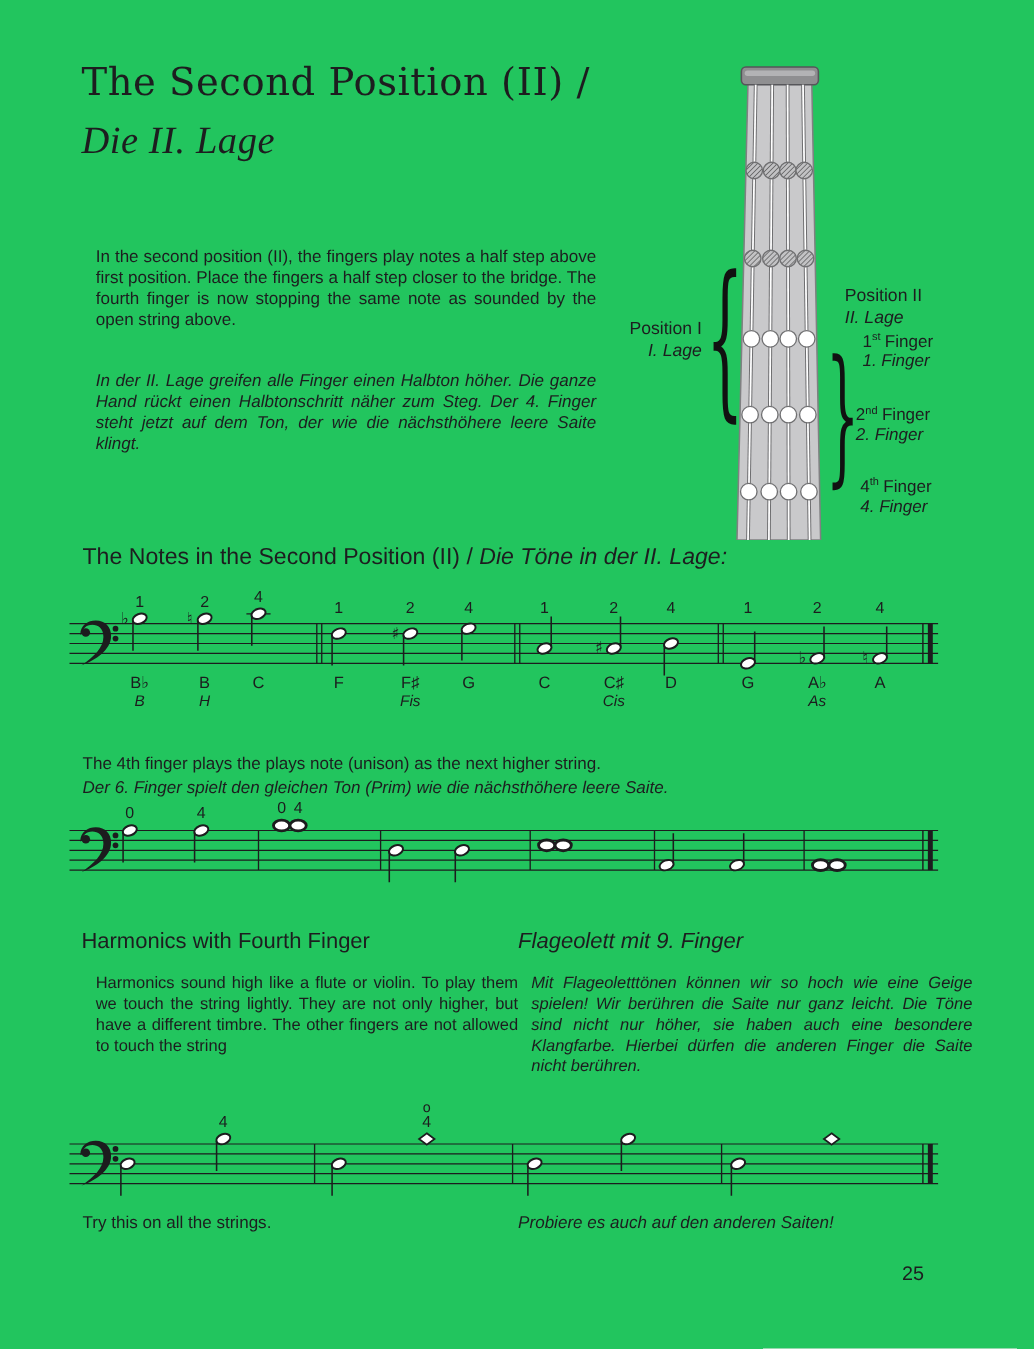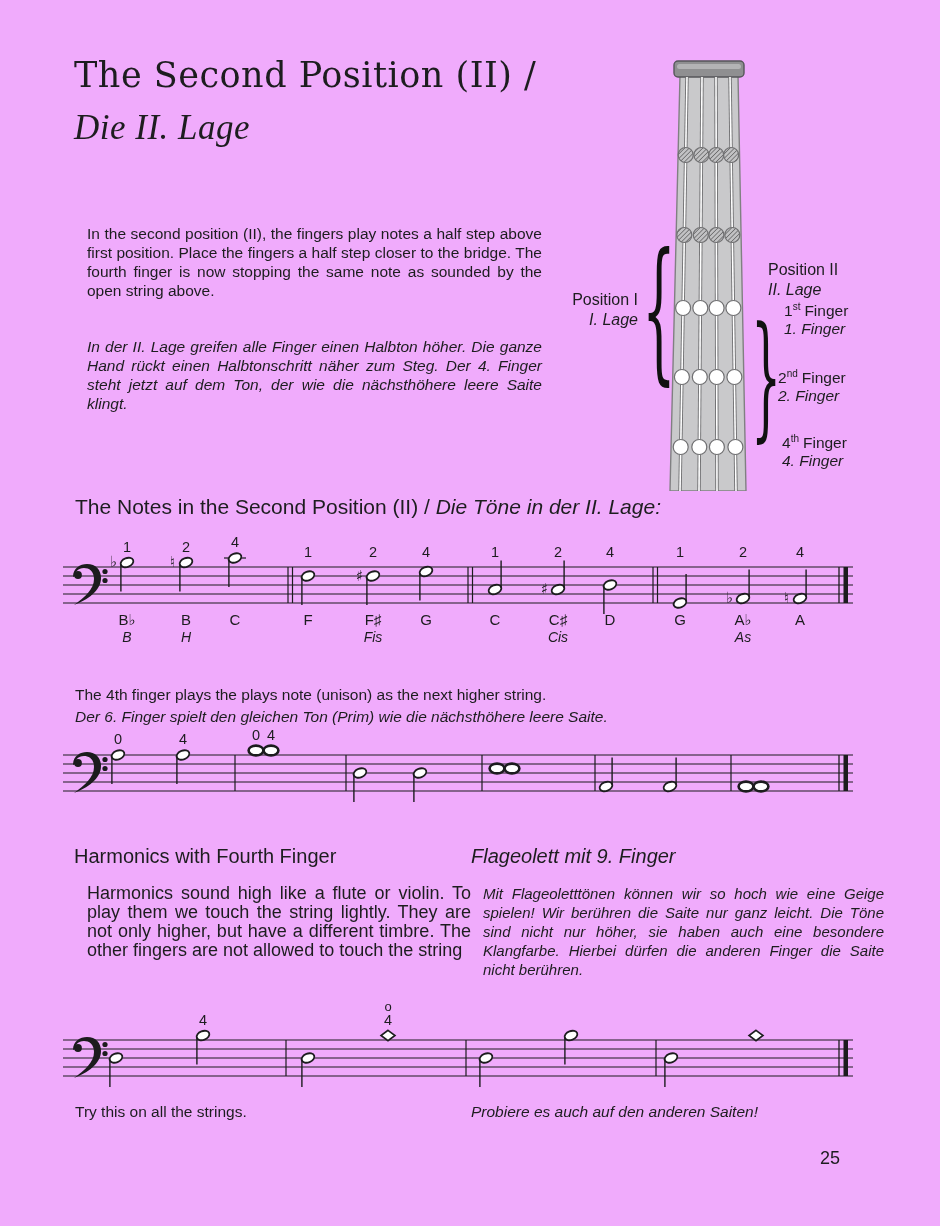--- a/index.html
+++ b/index.html
@@ -1,16 +1,16 @@
 <!DOCTYPE html>
 <html><head>
 <meta charset="utf-8">
 <style>
   html,body{margin:0;padding:0;background:#e8e8e8;}
-  .page{position:relative;width:940px;height:1226px;background:#f0abfc;overflow:hidden;
+  .page{position:relative;width:940px;height:1226px;background:#22c55e;overflow:hidden;
         font-family:"Liberation Sans",sans-serif;color:#1d1d1f;}
   .abs{position:absolute;}
   .title1{font-family:"DejaVu Serif",serif;font-size:35px;letter-spacing:.5px;}
   .title2{font-family:Liberation Serif, serif;font-size:35px;font-style:italic;letter-spacing:.5px;}
   .para{font-size:15.5px;line-height:19px;text-align:justify;margin-left:12px;}
   .it{font-style:italic;}
   .sect-head{font-size:21px;}
   .harm-head{font-size:20px;}
   .small-lbl{font-size:16px;line-height:20px;}
   .finger-lbl{font-size:15.5px;line-height:17.5px;}
@@ -232,21 +232,21 @@
       <line x1="613.1" y1="56" x2="613.1" y2="28.5" stroke="#1c1c1e" stroke-width="1.4"></line>
       <line x1="668" y1="26" x2="668" y2="62" stroke="#1c1c1e" stroke-width="1.2"></line>
       <ellipse cx="683" cy="57.5" rx="7.4" ry="4.9" fill="#fff" stroke="#1c1c1e" stroke-width="2.6"></ellipse>
       <ellipse cx="698" cy="57.5" rx="7.4" ry="4.9" fill="#fff" stroke="#1c1c1e" stroke-width="2.6"></ellipse>
       <line x1="776" y1="26" x2="776" y2="62" stroke="#1c1c1e" stroke-width="1.3"></line>
       <rect x="780.5" y="26" width="4.5" height="36" fill="#1c1c1e"></rect>
     </svg>
 
   <div class="abs harm-head" style="left:74px;top:845px;">Harmonics with Fourth Finger</div>
   <div class="abs harm-head it" style="left:471px;top:845px;">Flageolett mit 9. Finger</div>
-  <div class="abs para" style="left:75px;top:884px;width:384px;font-size:18px;">Harmonics sound high like a flute or violin. To play them we touch the string lightly. They are not only higher, but have a different timbre. The other fingers are not allowed to touch the string</div>
+  <div class="abs para" style="left:75px;top:884px;width:384px;font-size:15px;">Harmonics sound high like a flute or violin. To play them we touch the string lightly. They are not only higher, but have a different timbre. The other fingers are not allowed to touch the string</div>
   <div class="abs para it" style="left:471px;top:884px;width:401px;font-size:15px;">Mit Flageoletttönen können wir so hoch wie eine Geige spielen! Wir berühren die Saite nur ganz leicht. Die Töne sind nicht nur höher, sie haben auch eine besondere Klangfarbe. Hierbei dürfen die anderen Finger die Saite nicht berühren.</div>
 
   <svg class="abs" style="left:63px;top:1000px;" width="790" height="100" viewBox="0 0 790 100">
       <line x1="0" y1="40" x2="790" y2="40" stroke="#1c1c1e" stroke-width="1.1"></line>
       <line x1="0" y1="49" x2="790" y2="49" stroke="#1c1c1e" stroke-width="1.1"></line>
       <line x1="0" y1="58" x2="790" y2="58" stroke="#1c1c1e" stroke-width="1.1"></line>
       <line x1="0" y1="67" x2="790" y2="67" stroke="#1c1c1e" stroke-width="1.1"></line>
       <line x1="0" y1="76" x2="790" y2="76" stroke="#1c1c1e" stroke-width="1.1"></line>
       <path d="M10,50 C10,41 17,37 24,37 C33,37 38,43 38,51 C38,64 24,73 11,78 C22,70 31,62 31,52 C31,44 26,41 21,41 C15,41 12,45 12,49 Z" fill="#1c1c1e"></path>
       <circle cx="15" cy="48" r="3.9" fill="#1c1c1e"></circle>

